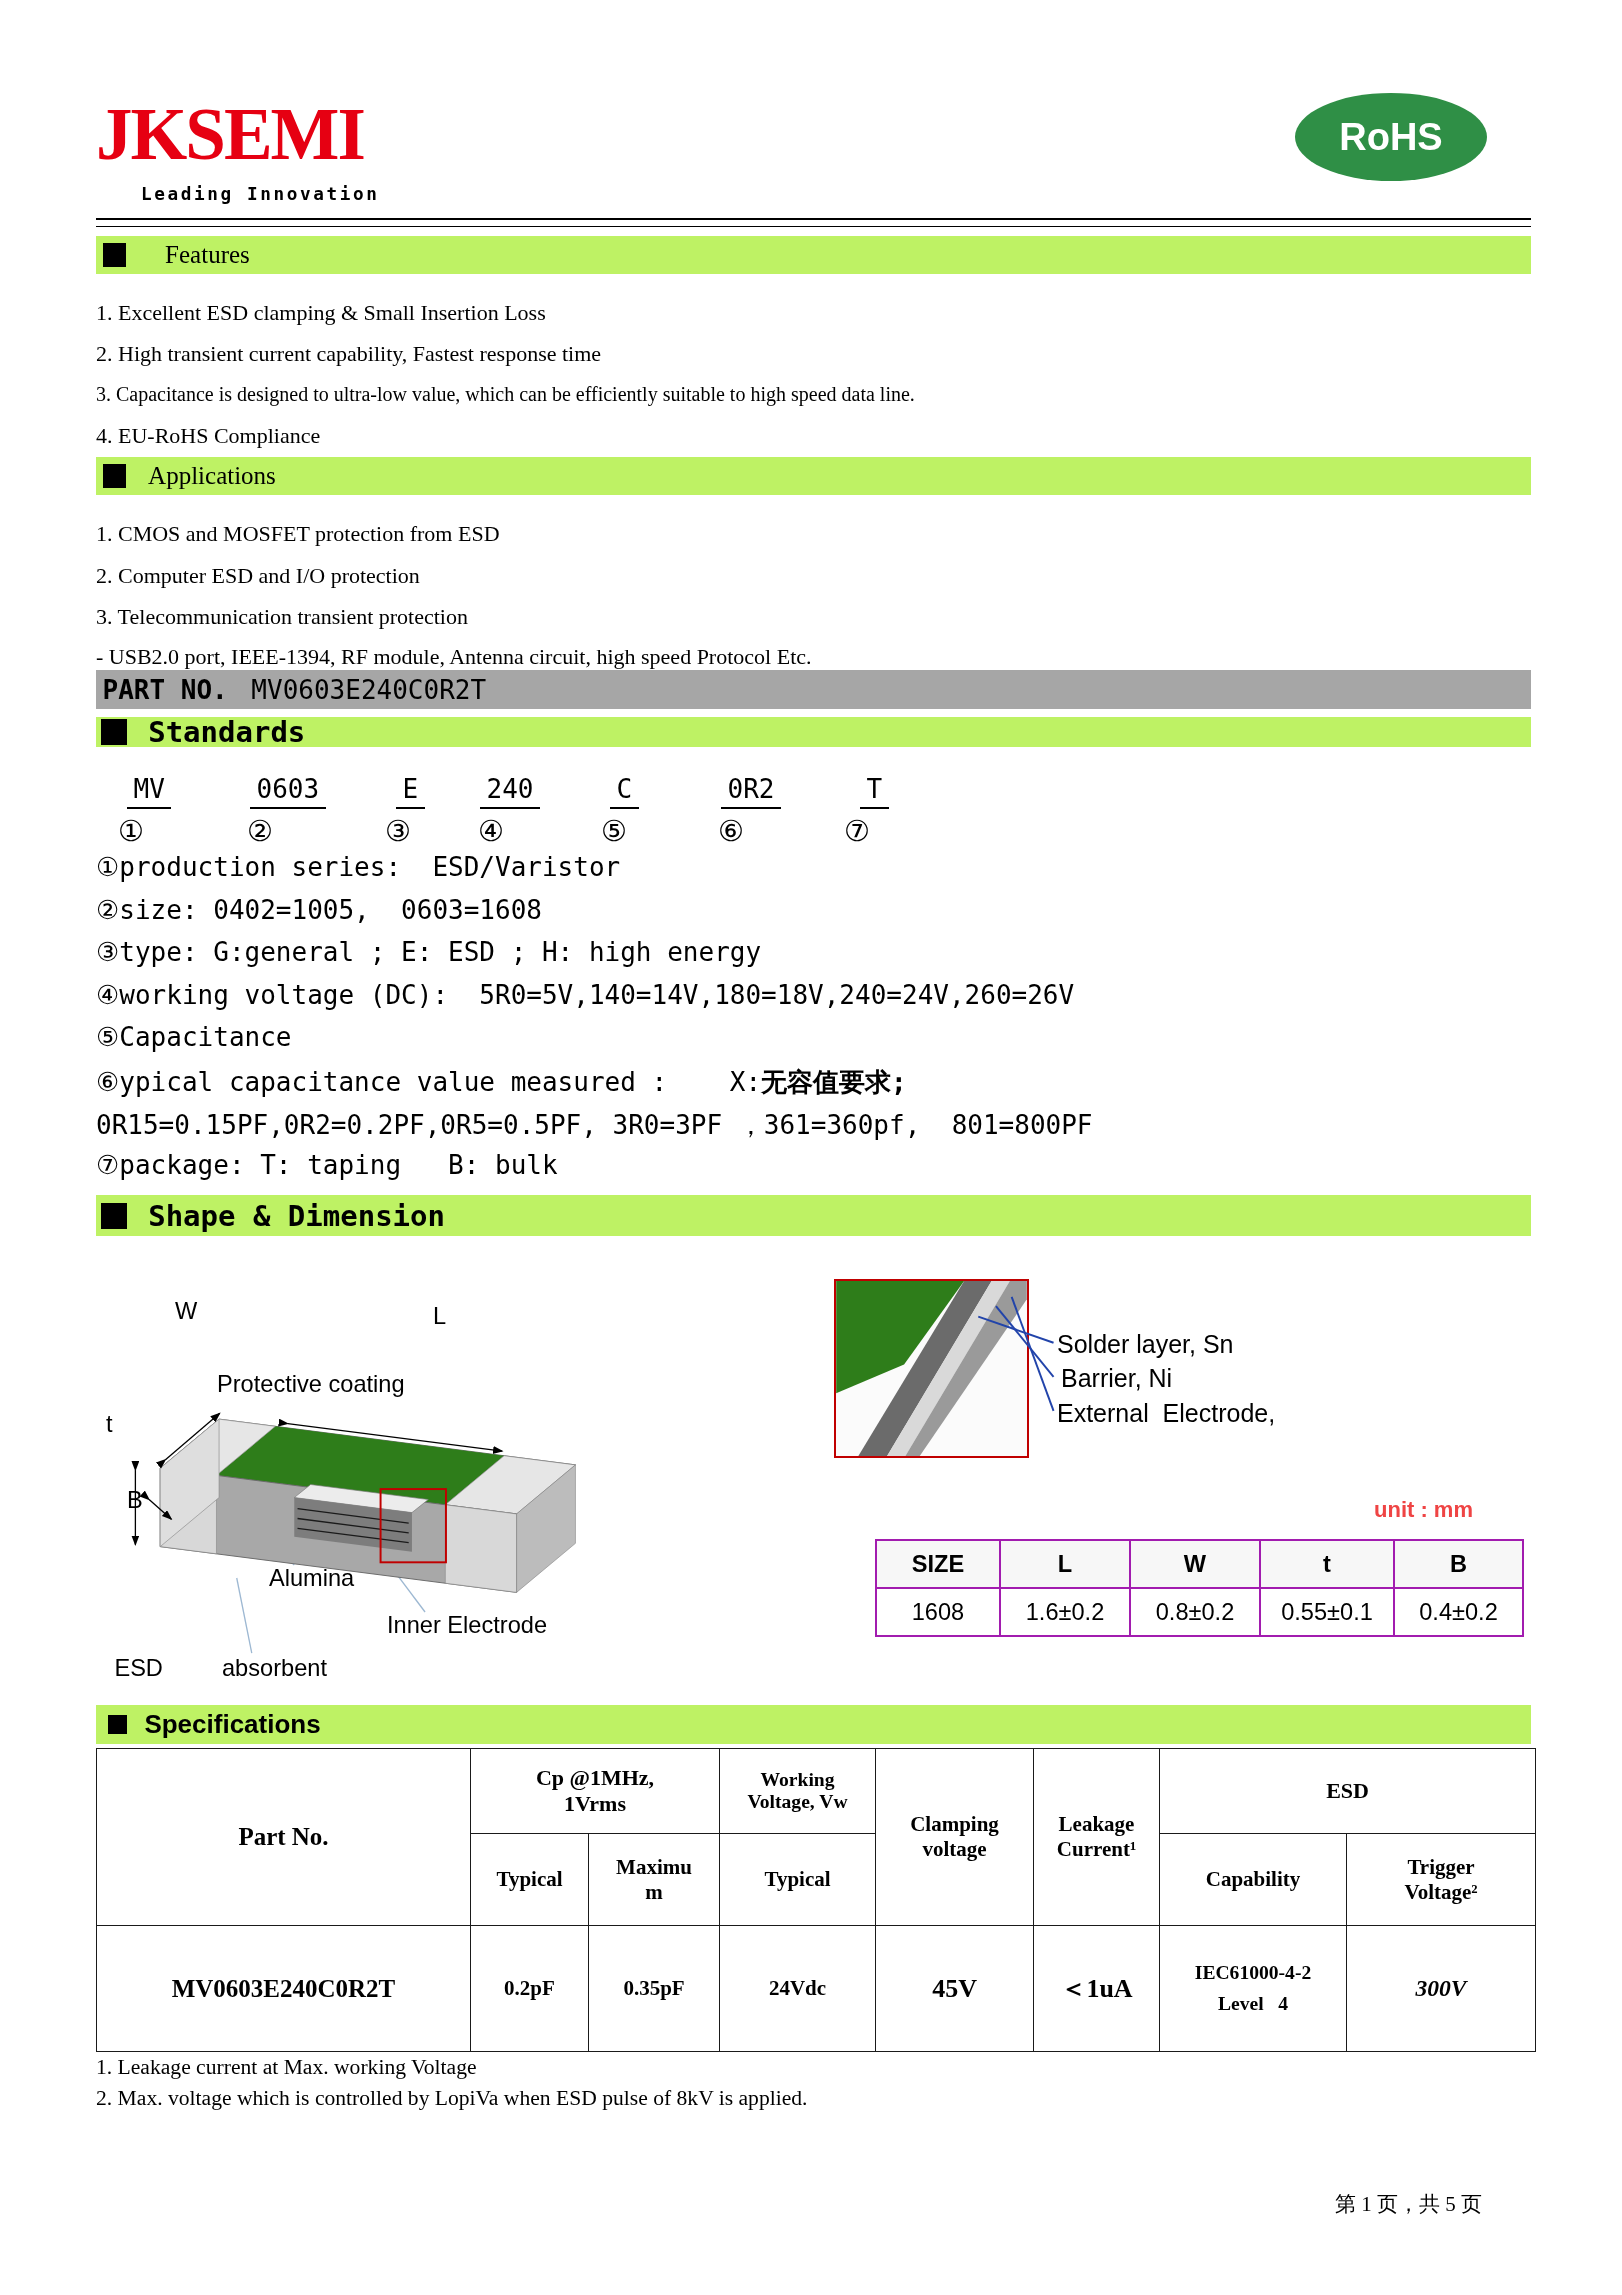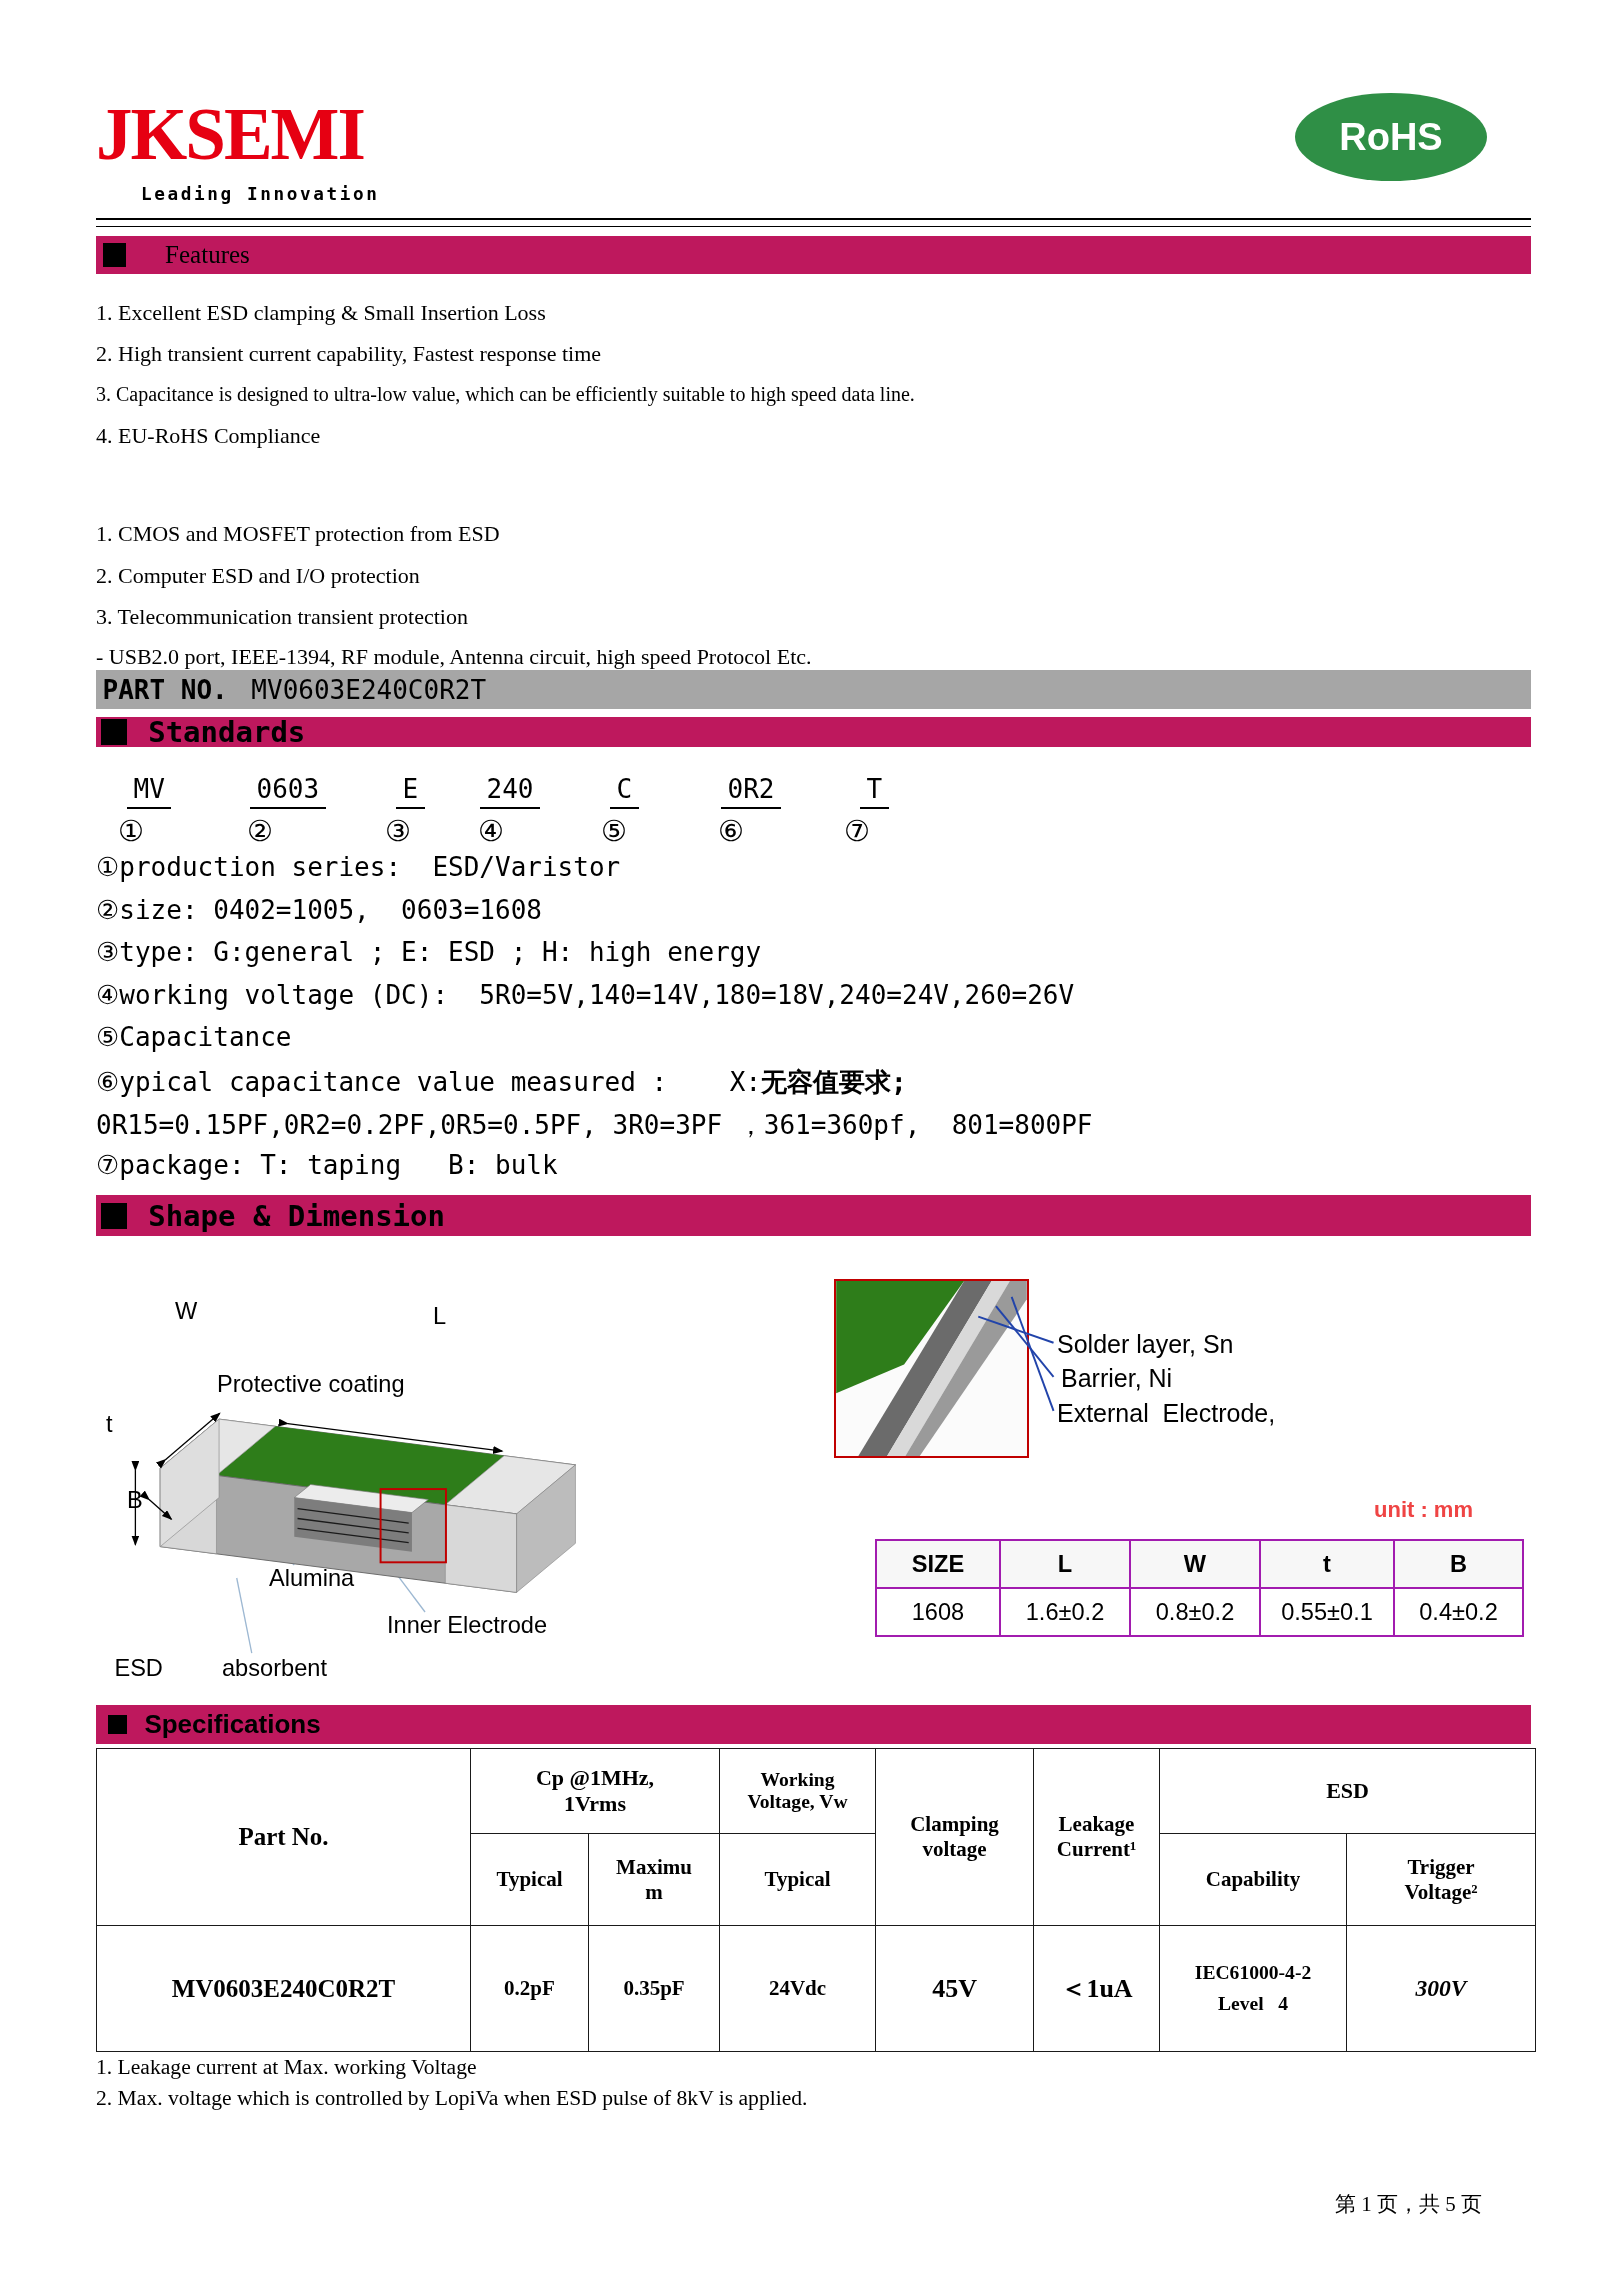--- a/index.html
+++ b/index.html
@@ -8,21 +8,21 @@
   .abs{position:absolute;}
   .mono{font-family:"DejaVu Sans Mono","DejaVu Sans",monospace;}
   .sans{font-family:"Liberation Sans",sans-serif;}
   
   #logo-text{left:96px;top:98px;font-size:73px;line-height:1;font-weight:bold;color:#E60012;letter-spacing:-2px;}
   #logo-tagline{left:141px;top:184px;font-size:17.7px;font-weight:bold;letter-spacing:2.6px;}
   #rohs{left:1295px;top:93px;width:192px;height:88px;border-radius:50%;background:#2F8F46;
         display:flex;align-items:center;justify-content:center;color:#fff;font-size:38px;font-weight:600;}
   #rule{left:96px;top:218px;width:1435px;height:5.9px;border-top:2.6px solid #000;border-bottom:1.3px solid #000;}
   
-  .bar{left:96px;width:1435px;background:#be185d;display:flex;align-items:center;}
+  .bar{left:96px;width:1435px;background:#bef264;display:flex;align-items:center;}
   .sq{display:inline-block;background:#000;}
   .bar-title-serif{font-size:25px;}
   .bar-title-mono{font-family:"DejaVu Sans Mono","DejaVu Sans",monospace;font-size:29px;font-weight:bold;}
   .bar-title-sans{font-family:"Liberation Sans",sans-serif;font-size:26px;font-weight:bold;}
   
   .body-line{left:96px;font-size:22px;white-space:pre;}
   .small{font-size:20px;}
   
   #partno-bar{left:96px;top:670px;width:1435px;height:39px;background:#A6A6A6;display:flex;align-items:center;padding-left:6.5px;box-sizing:border-box;}
   #partno-bar .lbl{font-size:26px;font-weight:bold;}
@@ -61,20 +61,24 @@
 
   <div class="abs bar" style="top:236px;height:38px;">
     <span class="sq" style="width:23.6px;height:23.6px;margin-left:6.5px;"></span>
     <span class="bar-title-serif" style="margin-left:39px;">Features</span>
   </div>
   <div class="abs body-line" style="top:300px;">1. Excellent ESD clamping &amp; Small Insertion Loss</div>
   <div class="abs body-line" style="top:341px;">2. High transient current capability, Fastest response time</div>
   <div class="abs body-line small" style="top:383px;">3. Capacitance is designed to ultra-low value, which can be efficiently suitable to high speed data line.</div>
   <div class="abs body-line" style="top:423px;">4. EU-RoHS Compliance</div>
 
+  <div class="abs bar" style="top:457px;height:38px;">
+    <span class="sq" style="width:23.6px;height:23.6px;margin-left:6.5px;"></span>
+    <span class="bar-title-serif" style="margin-left:22px;">Applications</span>
+  </div>
   <div class="abs body-line" style="top:521px;">1. CMOS and MOSFET protection from ESD</div>
   <div class="abs body-line" style="top:563px;">2. Computer ESD and I/O protection</div>
   <div class="abs body-line" style="top:604px;">3. Telecommunication transient protection</div>
   <div class="abs body-line" style="top:644px;">- USB2.0 port, IEEE-1394, RF module, Antenna circuit, high speed Protocol Etc.</div>
 
   <div id="partno-bar" class="abs mono">
     <span class="lbl">PART NO.</span>
     <span class="val">MV0603E240C0R2T</span>
   </div>
 

